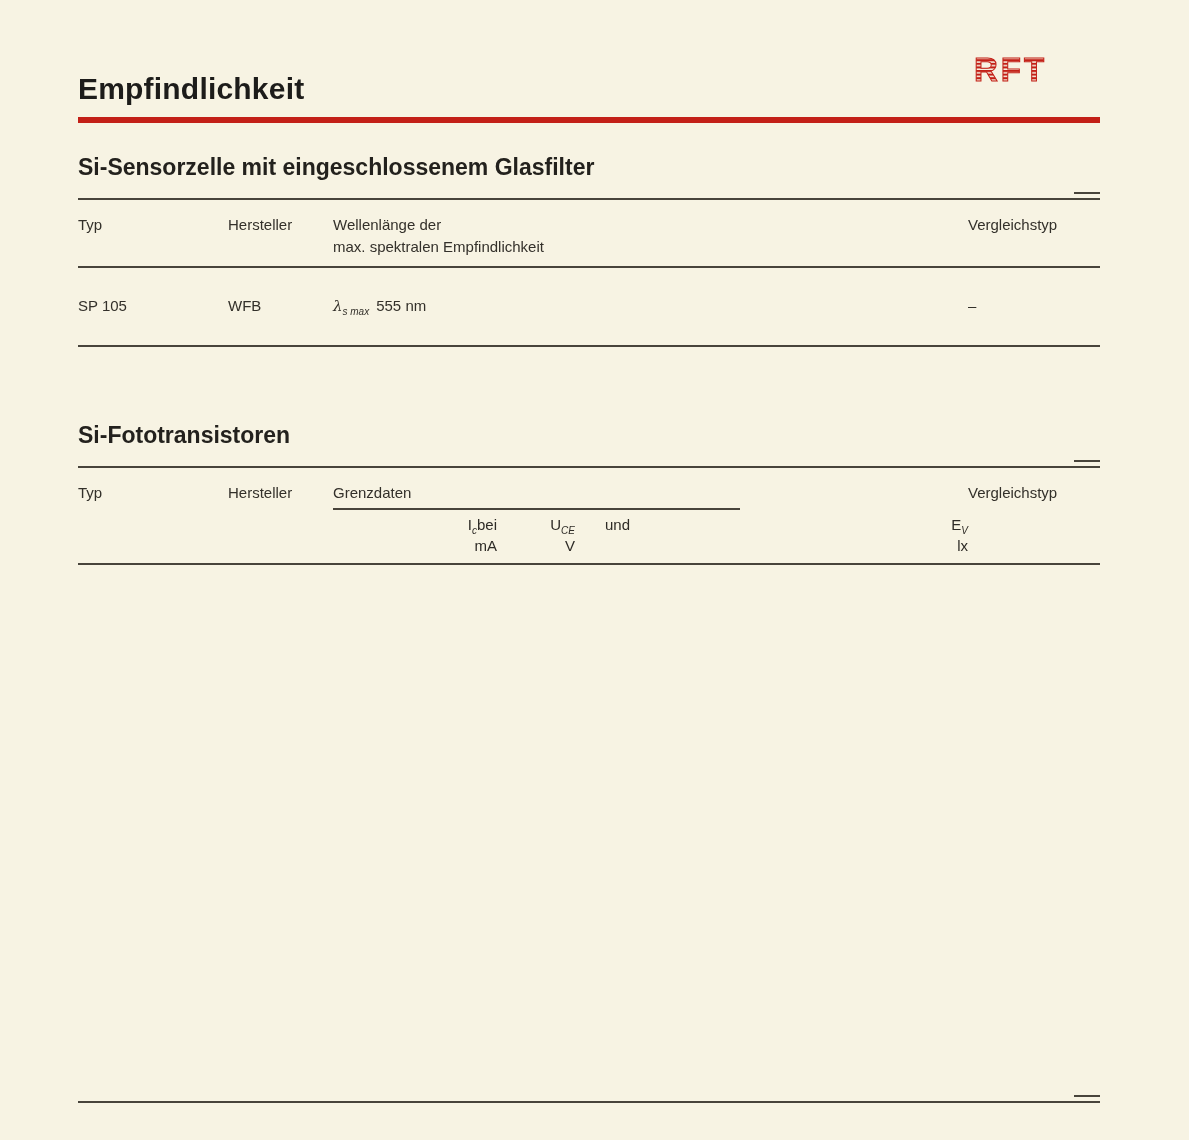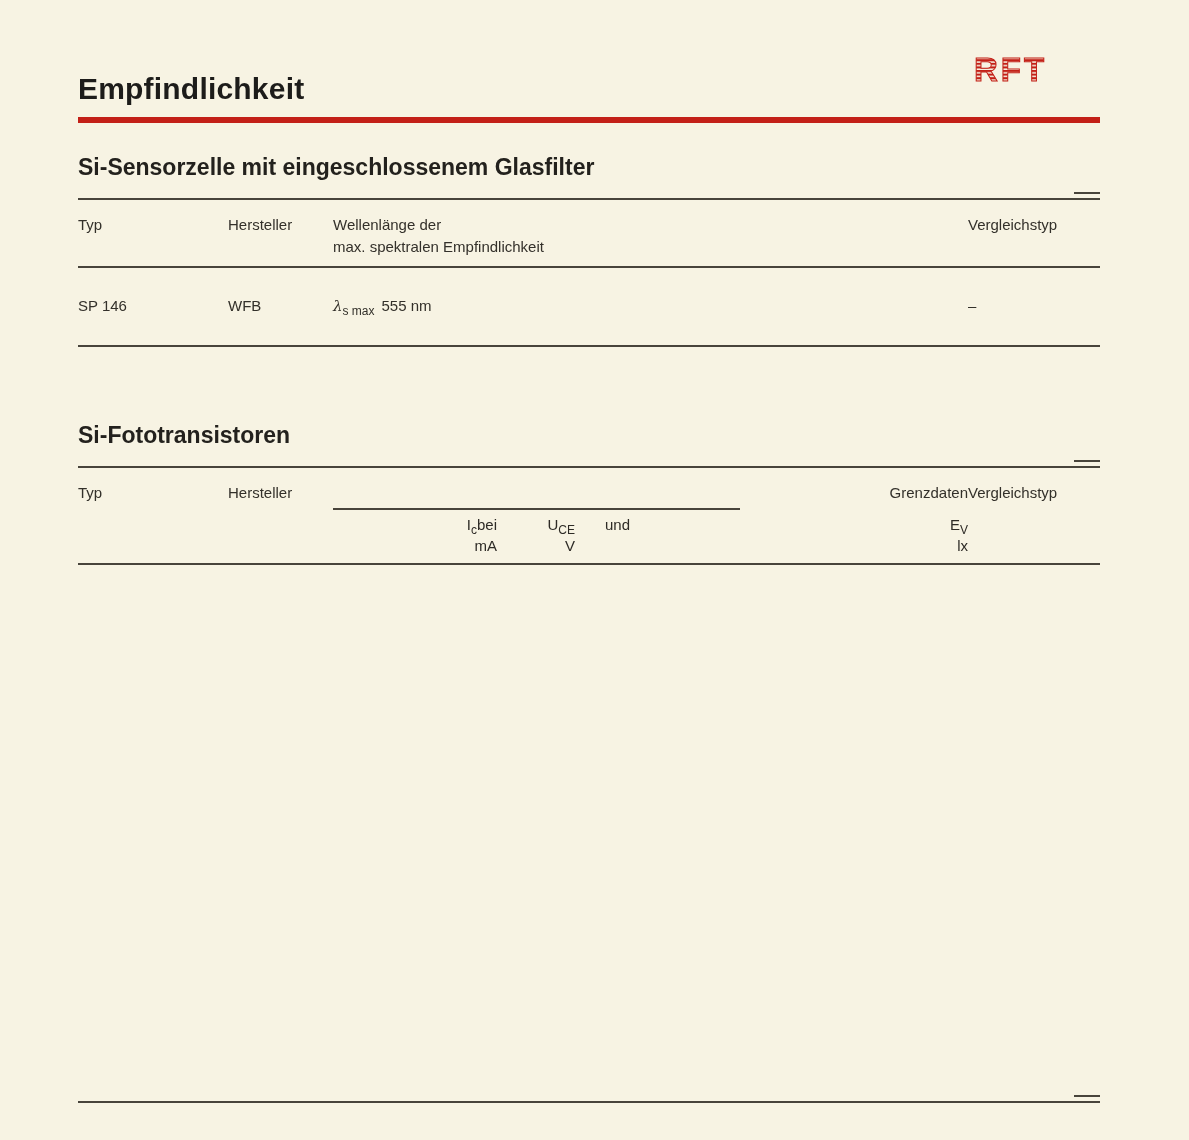--- a/index.html
+++ b/index.html
@@ -41,27 +41,27 @@
   .t-grid{display:grid;grid-template-columns:150px 105px 164px 78px 55px 338px 132px;}
 
   .hcell,.c{font-size:15px;color:#33302a;}
   .thead{padding:14px 0 8px;}
   .thead .hcell{line-height:22px;}
 
   
   .s-row{padding:27px 0 28px;}
   .s-row .c{line-height:21px;}
   .lambda{font-style:italic;font-family:"DejaVu Serif",serif;}
-  sub{font-size:12px;line-height:0;}
+  sub{font-size:10px;line-height:0;font-style:italic;}
   .lam-val{margin-left:7px;}
 
   
   .thead2{padding-top:14px;}
   .thead2 .hcell{line-height:21px;}
-  .grenz-span{grid-column:3/7;text-align:right;}
+  .grenz-span{grid-column:3/7;}
   .grenz-underline{margin-left:255px;margin-top:5px;width:407px;height:2px;background:#48443b;}
   .tsub{margin-top:4px;text-align:right;}
   .tsub .l1,.tsub .l2{line-height:21px;font-size:15px;}
   .w77{display:inline-block;width:77px;}
   .tsub + .rule{margin-top:7px;}
 
   
   .t-group{margin-top:22px;}
   .t-group:first-child{margin-top:24px;}
 
@@ -97,21 +97,21 @@
       <div class="hcell">
         <div>Wellenlänge der</div>
         <div>max. spektralen Empfindlichkeit</div>
       </div>
       <div class="hcell">Vergleichstyp</div>
     </div>
 
     <div class="rule"></div>
 
     <div class="s-row s-grid">
-      <div class="c">SP 146</div>
+      <div class="c">SP 105</div>
       <div class="c">WFB</div>
       <div class="c">
         <span class="lambda">λ</span><sub>s max</sub><span class="lam-val">555 nm</span>
       </div>
       <div class="c">–</div>
     </div>
 
     <div class="rule"></div>
   </section>
 

